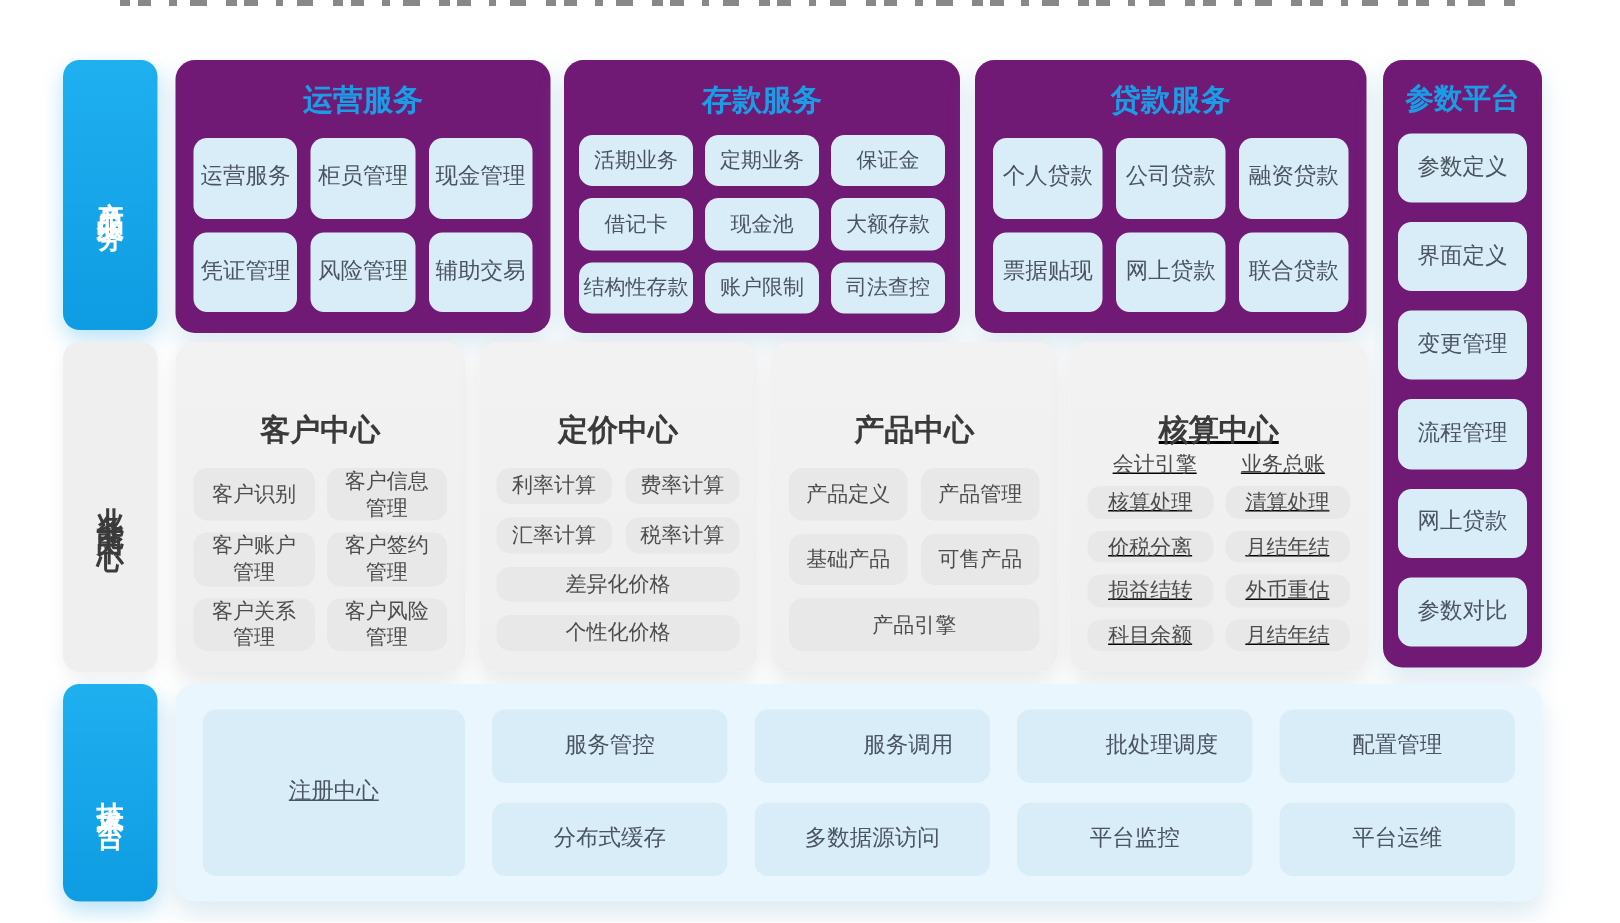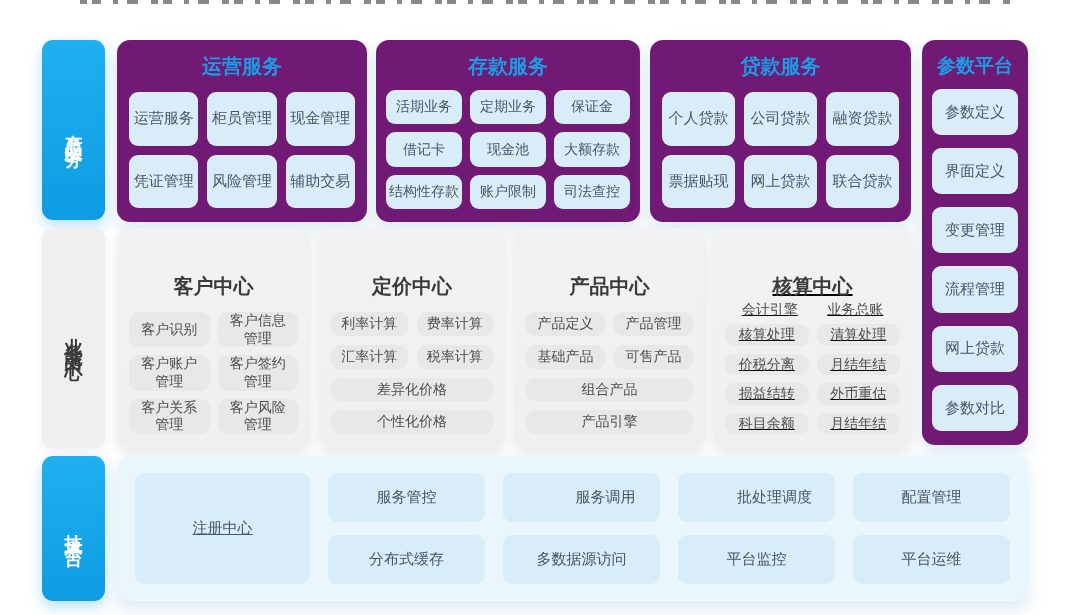--- a/index.html
+++ b/index.html
@@ -158,21 +158,20 @@
     </div>
   </div>
 
   <div class="panel gray-bg panel-mid" style="left:514px; top:228px; width:191px; height:220px;">
     <div class="panel-title dark">产品中心</div>
     <div class="grid cols2" style="gap:9px;">
       <div class="chip gray">产品定义</div>
       <div class="chip gray">产品管理</div>
       <div class="chip gray">基础产品</div>
       <div class="chip gray">可售产品</div>
-      <div class="chip gray span2">组合产品</div>
       <div class="chip gray span2">产品引擎</div>
     </div>
   </div>
 
   <div class="panel gray-bg panel-mid panel-accounting" style="left:713px; top:228px; width:199px; height:220px;text-decoration:underline;">
     <div class="panel-title dark">核算中心</div>
     <div class="subhead-row">
       <span>会计引擎</span>
       <span>业务总账</span>
     </div>

